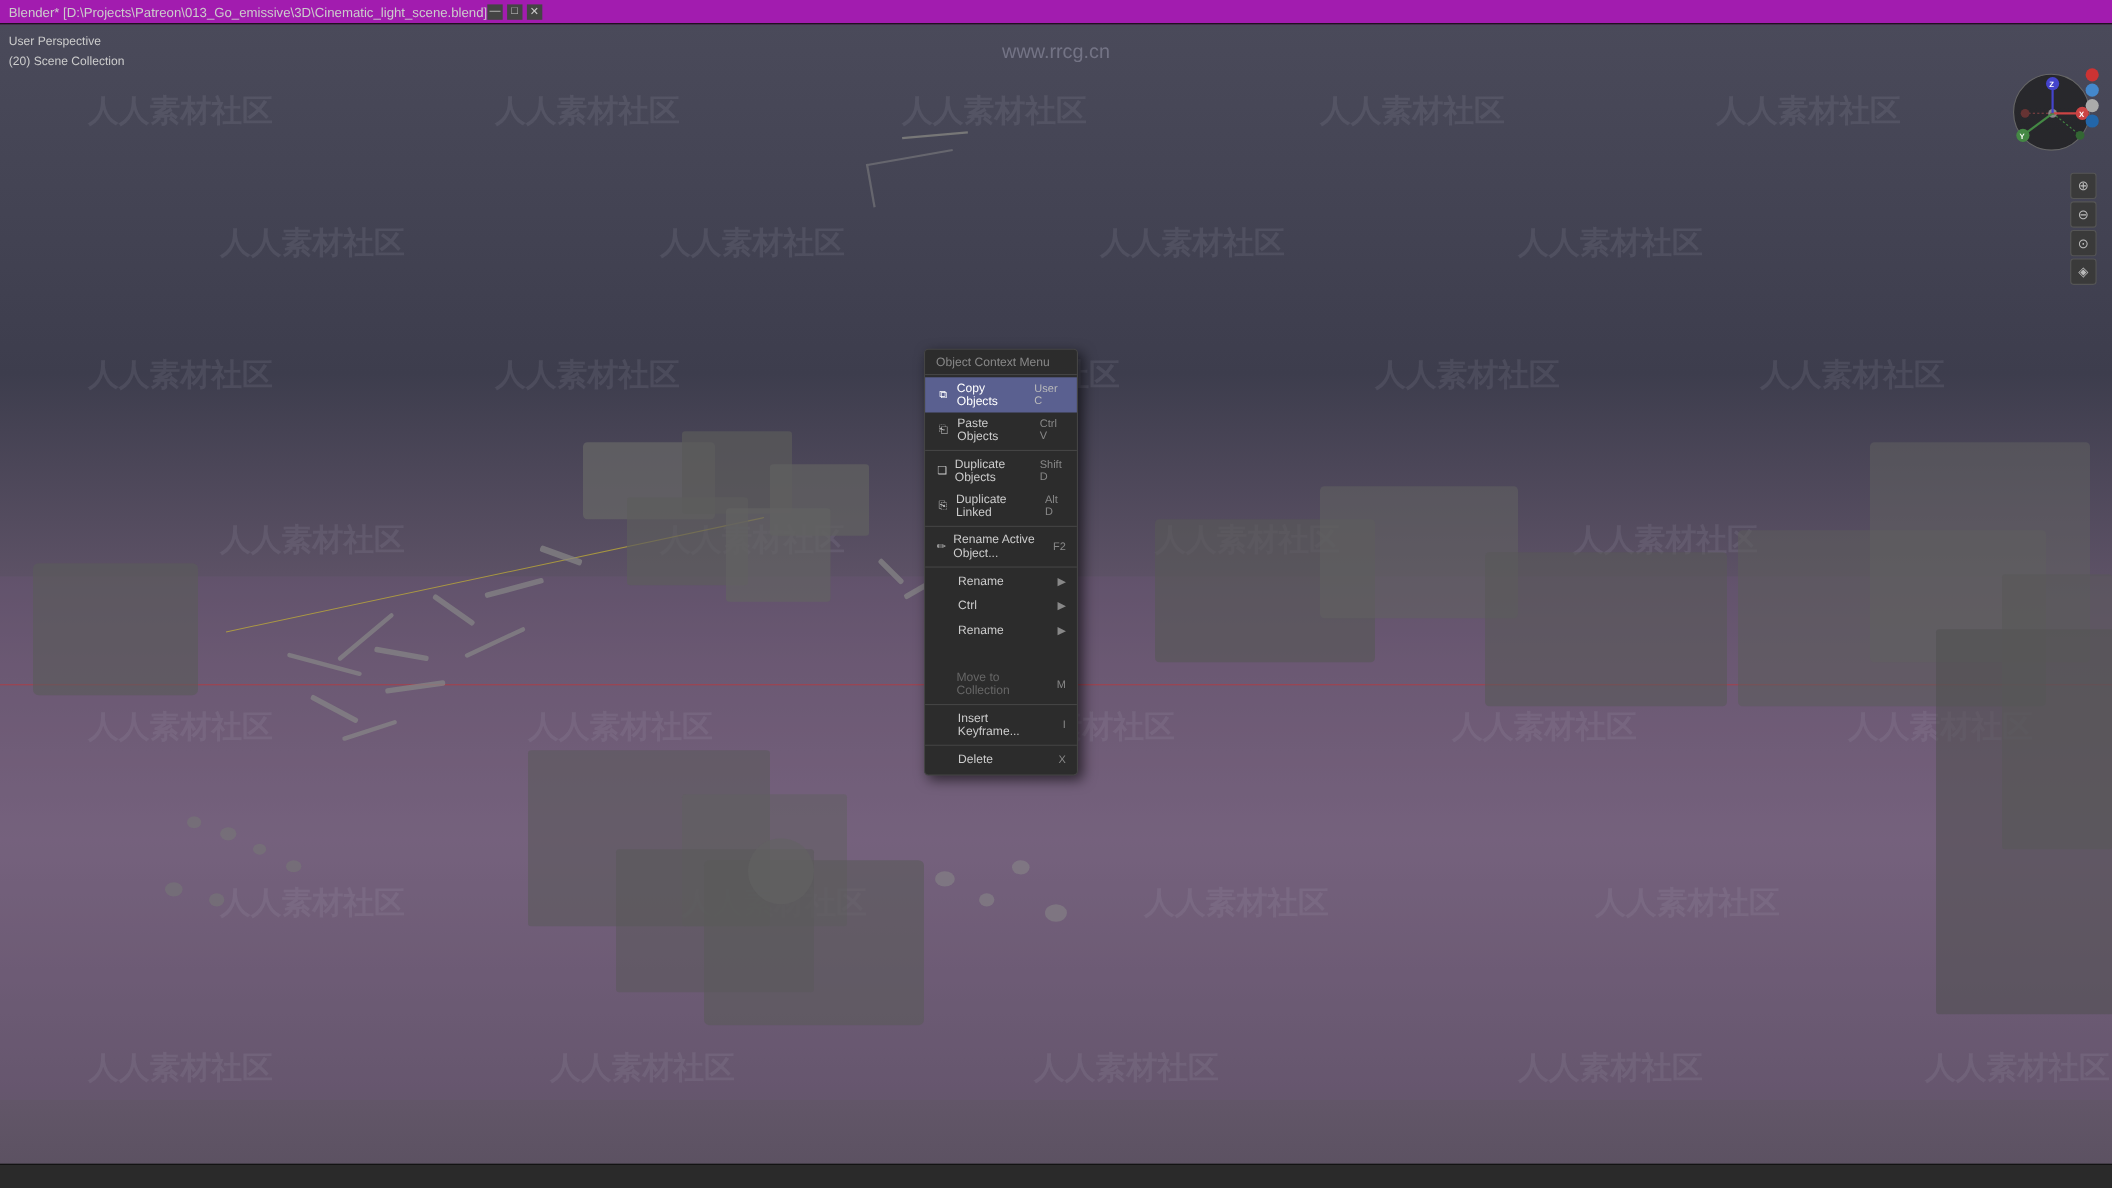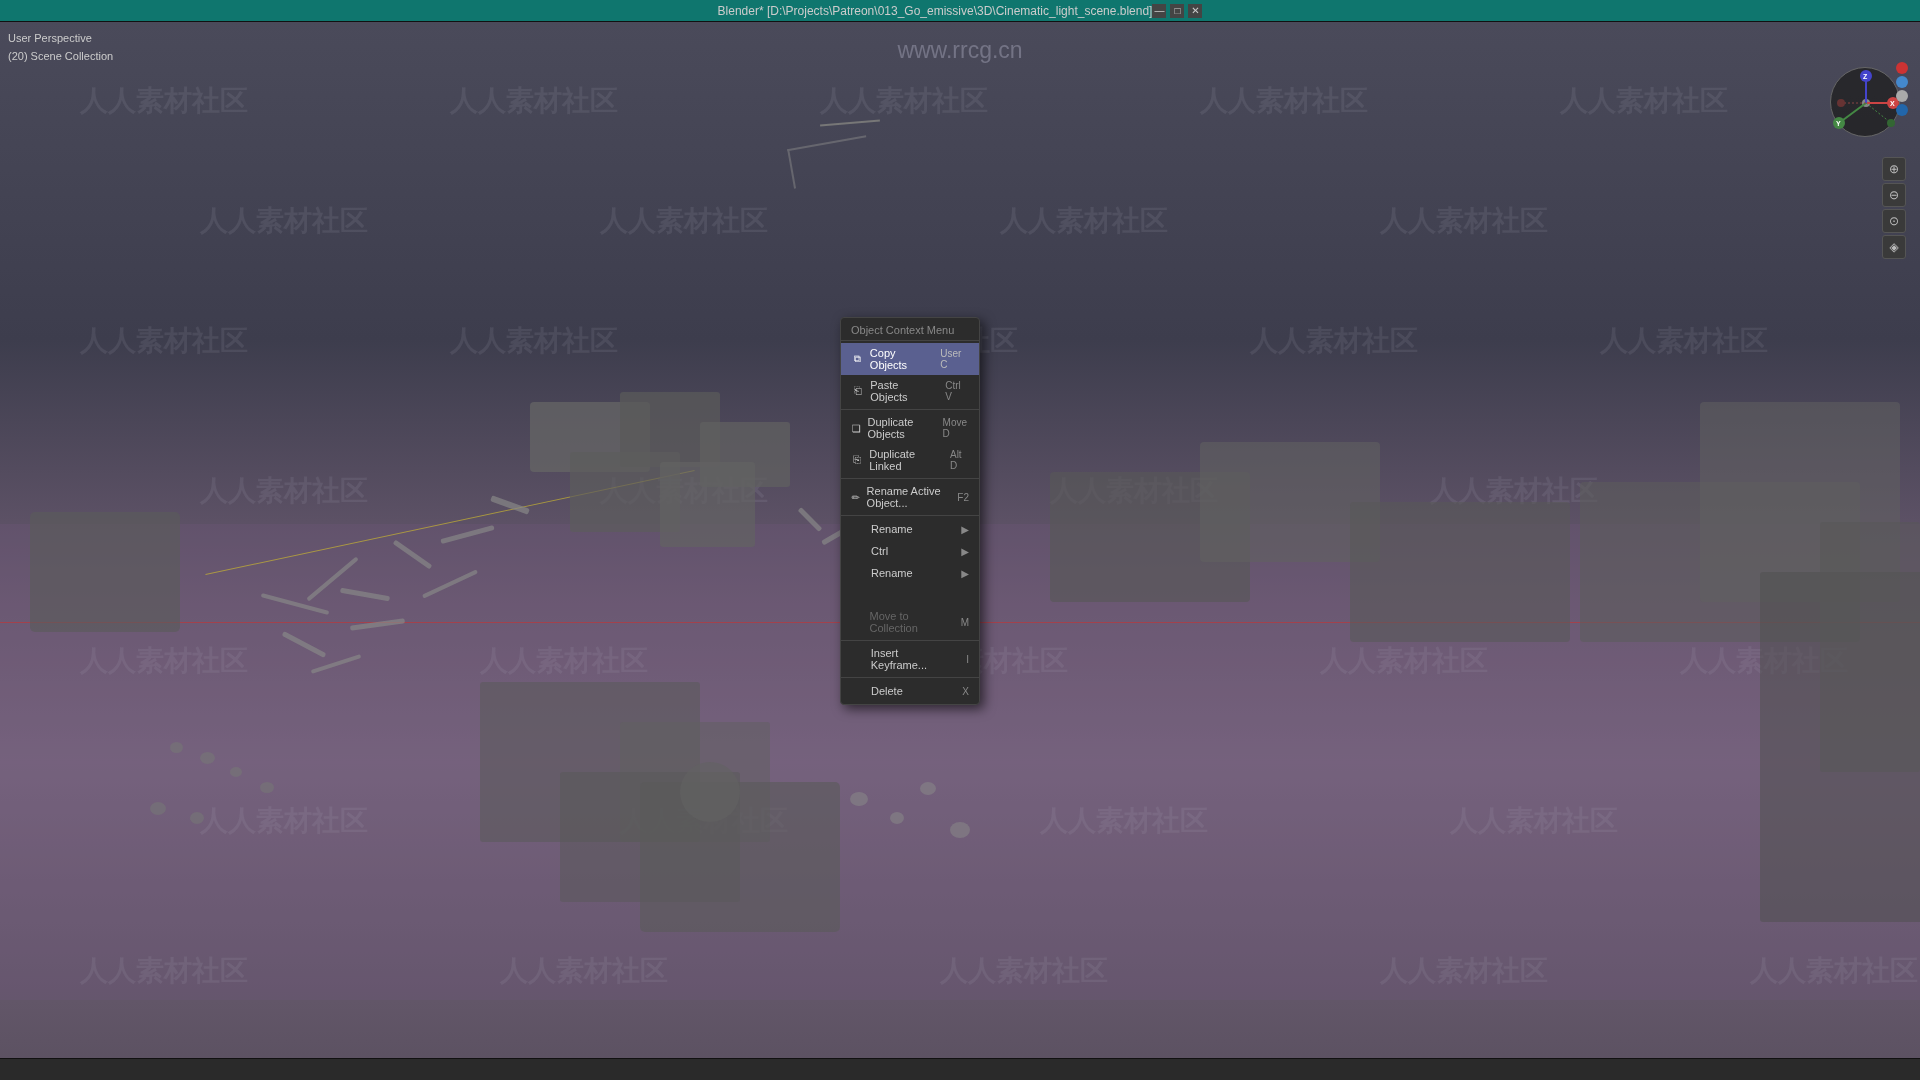--- a/index.html
+++ b/index.html
@@ -12,24 +12,24 @@
       background: #1a1a1a;
       color: #cccccc;
       position: relative;
     }
 
     
     #title-bar {
       position: absolute;
       top: 0; left: 0; right: 0;
       height: 22px;
-      background: #0f766e;
+      background: #a21caf;
       display: flex;
       align-items: center;
-      justify-content: center;
+      justify-content: flex-start;
       padding: 0 8px;
       z-index: 100;
       border-bottom: 1px solid #111;
     }
     #title-bar-controls {
       display: flex;
       gap: 4px;
     }
     .title-btn {
       width: 14px;
@@ -180,21 +180,21 @@
       border-top: 1px solid #111;
       z-index: 50;
     }
 
     
     #website-watermark {
       position: absolute;
       top: 15px;
       left: 50%;
       transform: translateX(-50%);
-      font-size: 23px;
+      font-size: 18px;
       color: rgba(180,180,200,0.4);
       z-index: 5;
       pointer-events: none;
     }
 
     
     #nav-widget {
       position: absolute;
       top: 35px;
       right: 10px;
@@ -468,21 +468,21 @@
       <span class="menu-item-shortcut">Ctrl V</span>
     </div>
 
     <div class="menu-separator"></div>
 
     <div class="menu-item">
       <div class="menu-item-label">
         <span class="menu-item-icon">❏</span>
         <span>Duplicate Objects</span>
       </div>
-      <span class="menu-item-shortcut">Move D</span>
+      <span class="menu-item-shortcut">Shift D</span>
     </div>
 
     <div class="menu-item">
       <div class="menu-item-label">
         <span class="menu-item-icon">⎘</span>
         <span>Duplicate Linked</span>
       </div>
       <span class="menu-item-shortcut">Alt D</span>
     </div>
 

